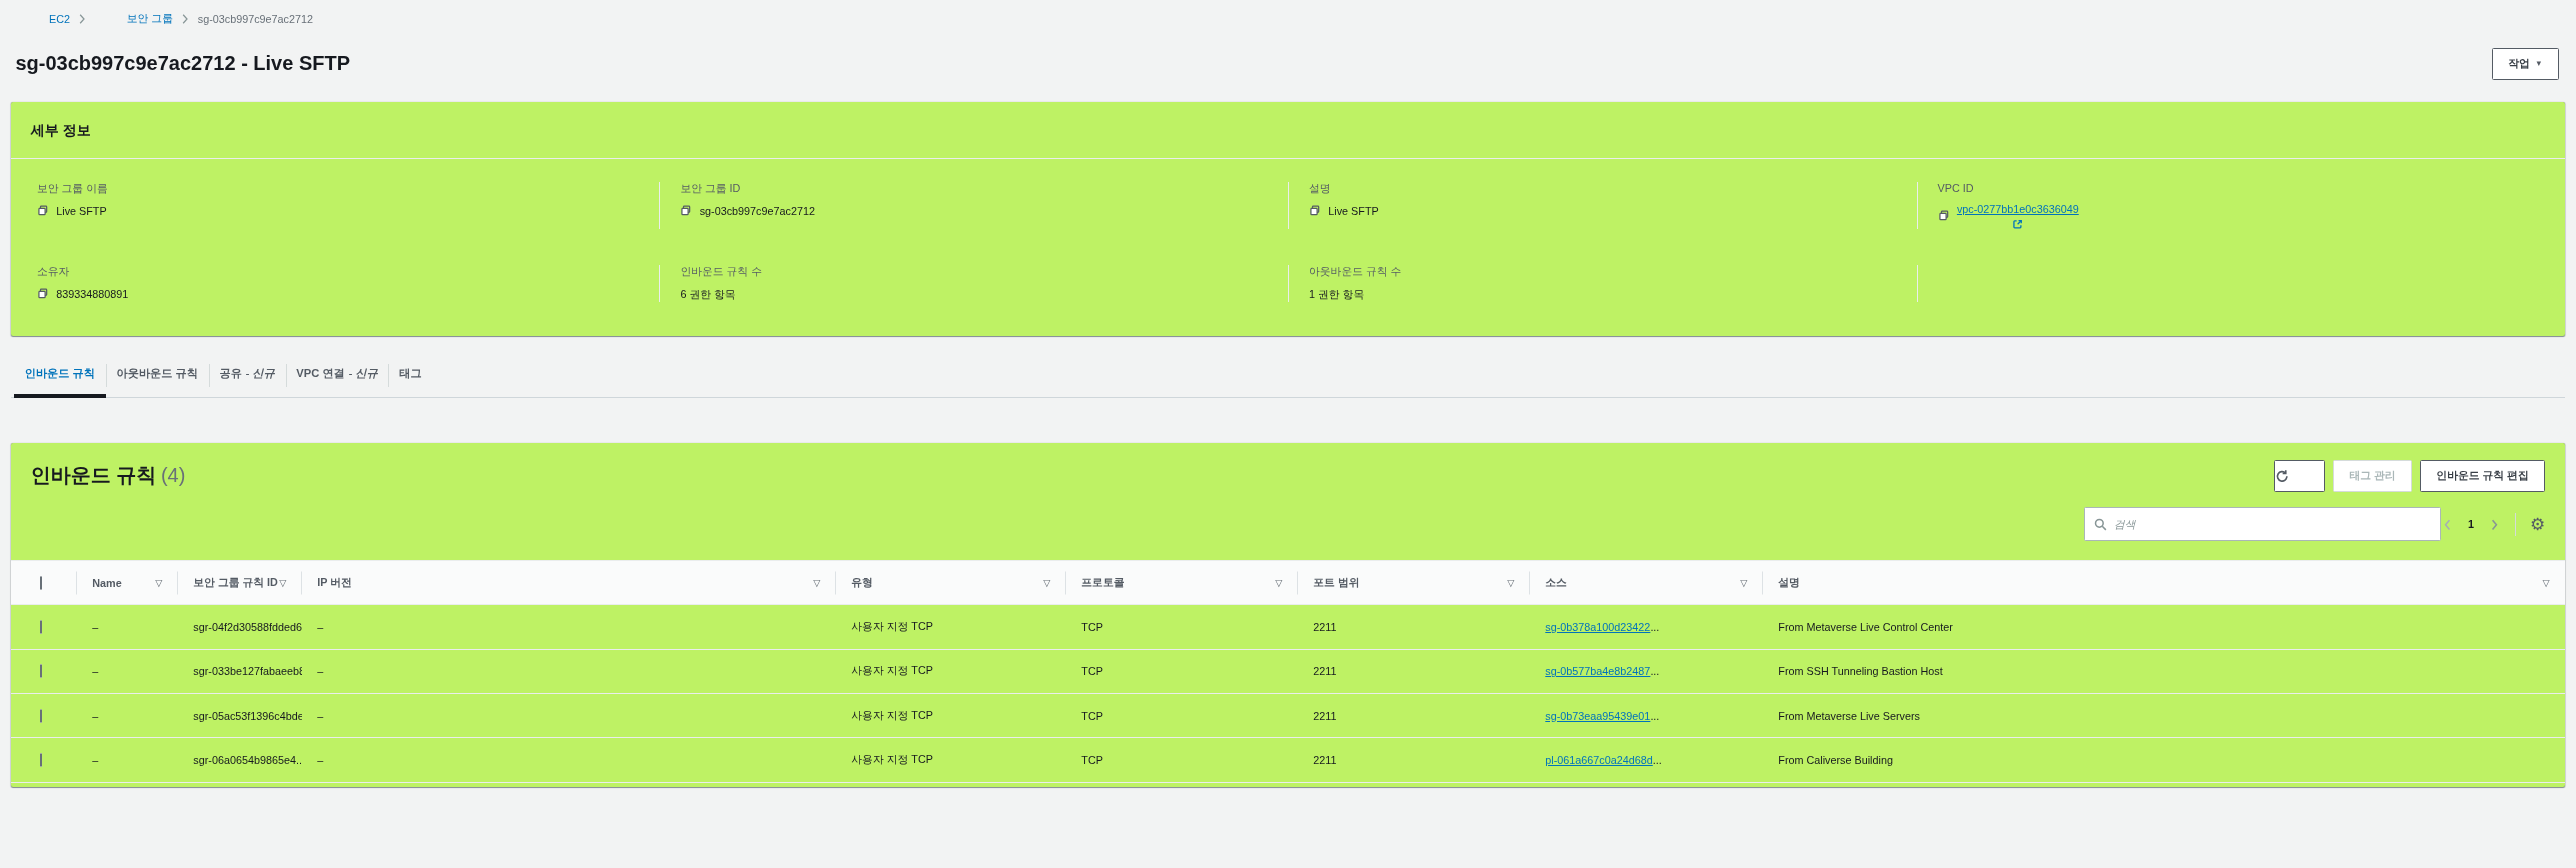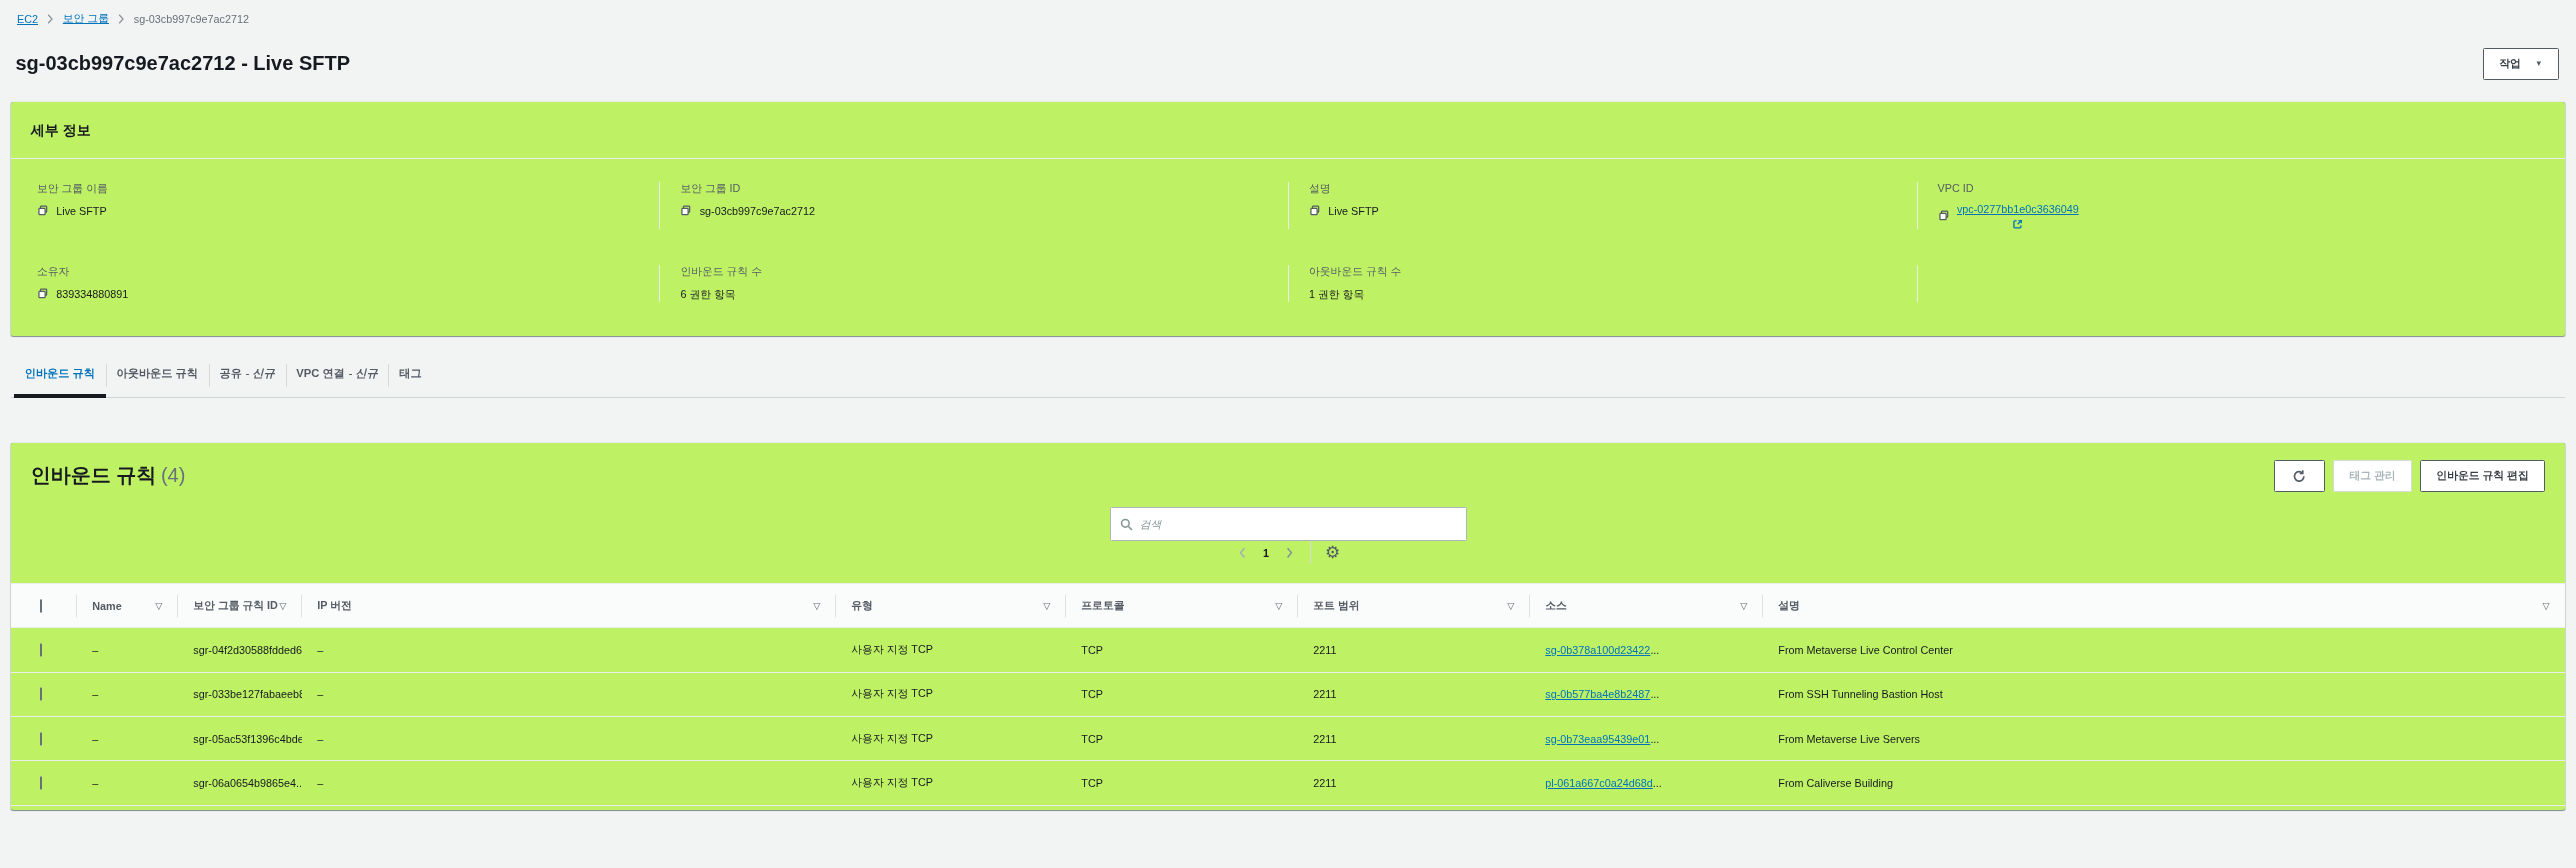--- a/index.html
+++ b/index.html
@@ -7,29 +7,29 @@
   body {
     background:#f2f3f3;
     font-family:"Liberation Sans", sans-serif;
     color:#16191f;
     font-size:10.8px;
   }
   .page { padding:12.4px 10.8px 0 10.8px; }
 
   
   .breadcrumb { display:flex; align-items:center; gap:9.3px; font-size:10.8px; padding-left:6.2px; }
-  .crumb-link { color:#0073bb; text-decoration:underline; cursor:pointer; }
+  .crumb-link { color:#0073bb; cursor:pointer;margin-left:32px; }
   .crumb-current { color:#687078; }
   .crumb-sep svg { display:block; }
 
   
   .title-row { display:flex; justify-content:space-between; align-items:center; margin-top:21.6px; padding:0 6.2px 0 4.6px; }
   .page-title { font-size:20px; font-weight:600; color:#16191f; }
   .btn {
-    display:inline-flex; align-items:center; justify-content:center; gap:14px;
+    display:inline-flex; align-items:center; gap:5px;
     background:#fff; border:0.8px solid #545b64; border-radius:1.5px;
     padding:0 15.5px; height:32px; font-size:10.8px; font-weight:700; color:#393f47;
     cursor:pointer; white-space:nowrap;
   }
   .btn .caret { font-size:7.7px; color:#545b64; }
   .btn-disabled { border-color:#d5dbdb; color:#aab7b8; cursor:default; }
   .btn-icon { width:51px; padding:0; }
 
   
   .card {
@@ -61,21 +61,21 @@
   .tab .suffix { font-style:italic; margin-left:3.9px;font-family:Liberation Serif, serif; }
   .tab .suffix:empty { display:none; }
 
   
   .table-card { margin-top:45px; padding-bottom:4.6px; }
   .tc-header { padding:17px 20px 0 20px; }
   .tc-row1 { display:flex; justify-content:space-between; align-items:center; }
   .tc-title { font-size:20px; font-weight:700; }
   .tc-count { color:#687078; font-weight:400; margin-left:4.6px; }
   .tc-actions { display:flex; gap:7.7px; align-items:center; }
-  .tc-row2 { display:flex; justify-content:flex-end; align-items:center; margin-top:15.5px;flex-direction:column; }
+  .tc-row2 { display:flex; justify-content:flex-end; align-items:center; margin-top:15.5px; }
   .search-box {
     width:357px; height:34px; background:#fff; border:0.8px solid #aab7b8; border-radius:1.5px;
     display:flex; align-items:center; gap:7px; padding:0 9.3px;
   }
   .search-box input { border:none; outline:none; flex:1; font-size:10.8px; font-family:"Liberation Sans",sans-serif; color:#16191f; background:transparent; }
   .search-box input::placeholder { font-style:italic; color:#879596; }
   .pagination { display:flex; align-items:center; gap:14px; }
   .pg-btn { cursor:pointer; display:inline-flex; padding:3.1px; }
   .pg-num { font-weight:700; font-size:10.8px; color:#16191f; }
   .pg-divider { width:0.8px; height:23px; background:#d5dbdb; }

